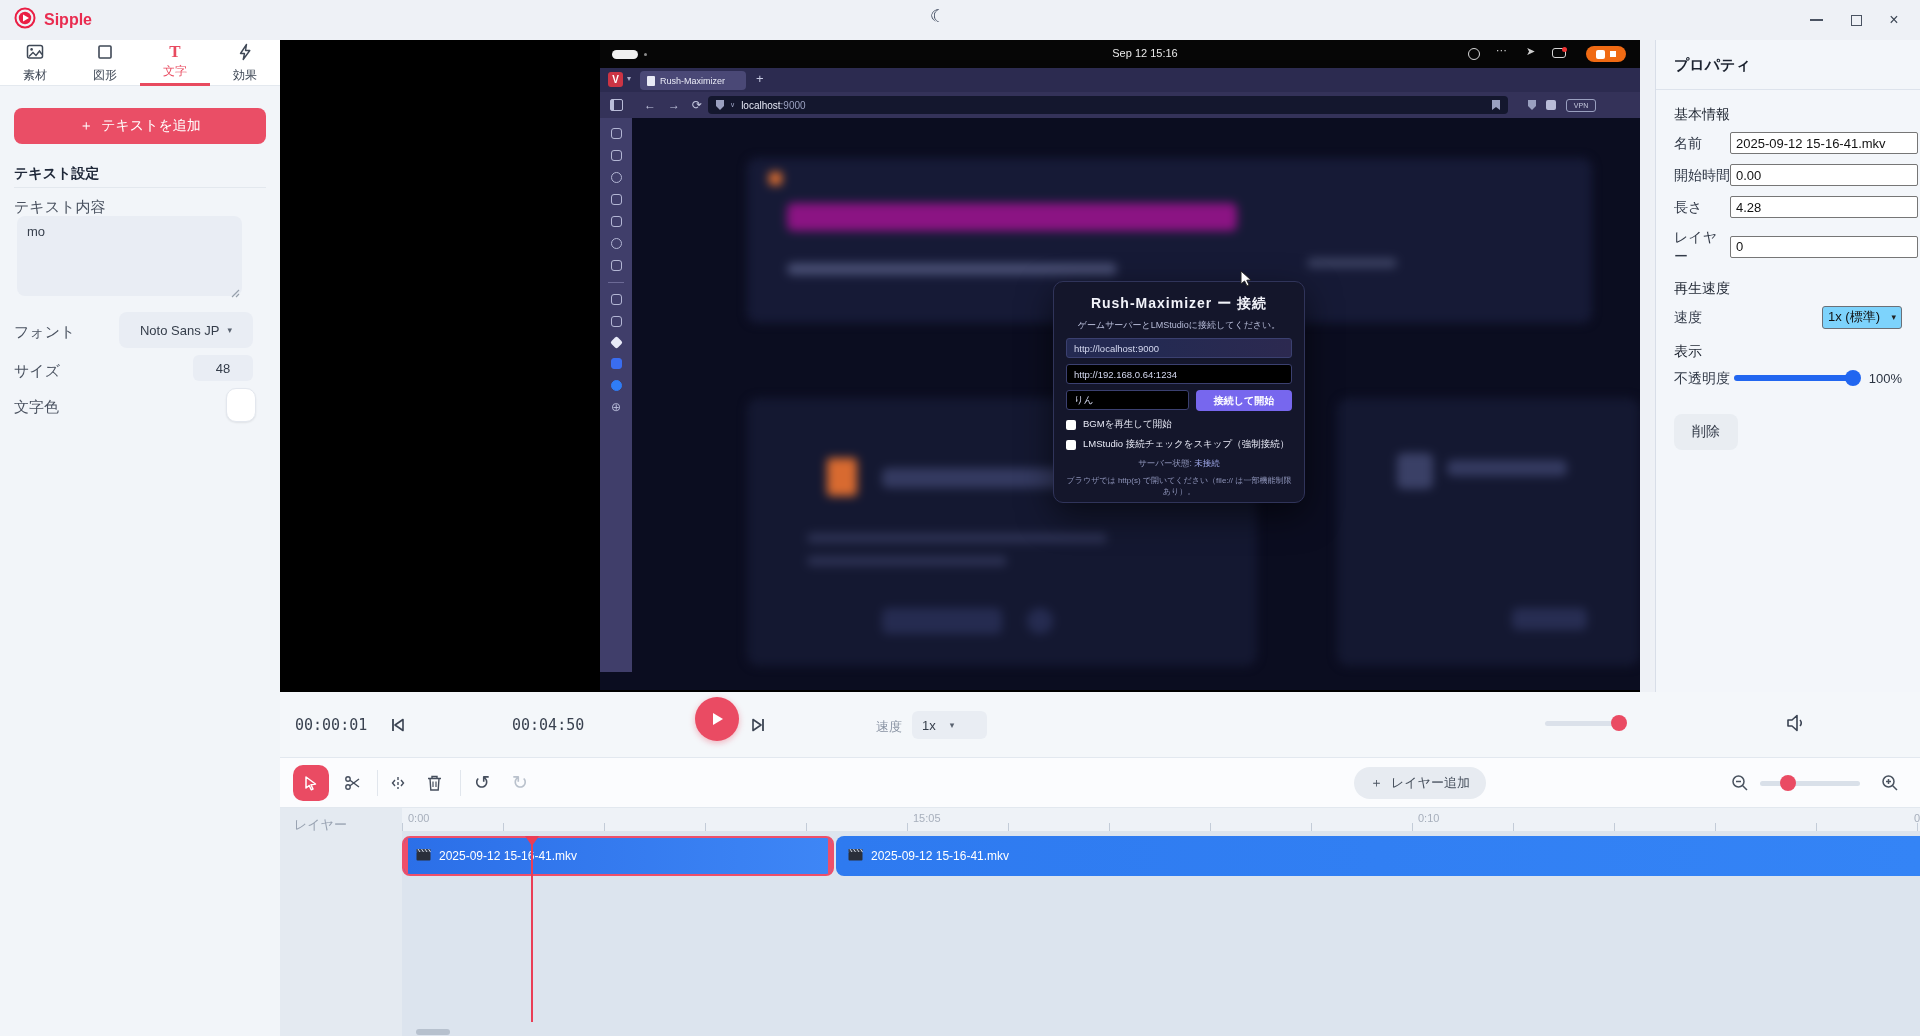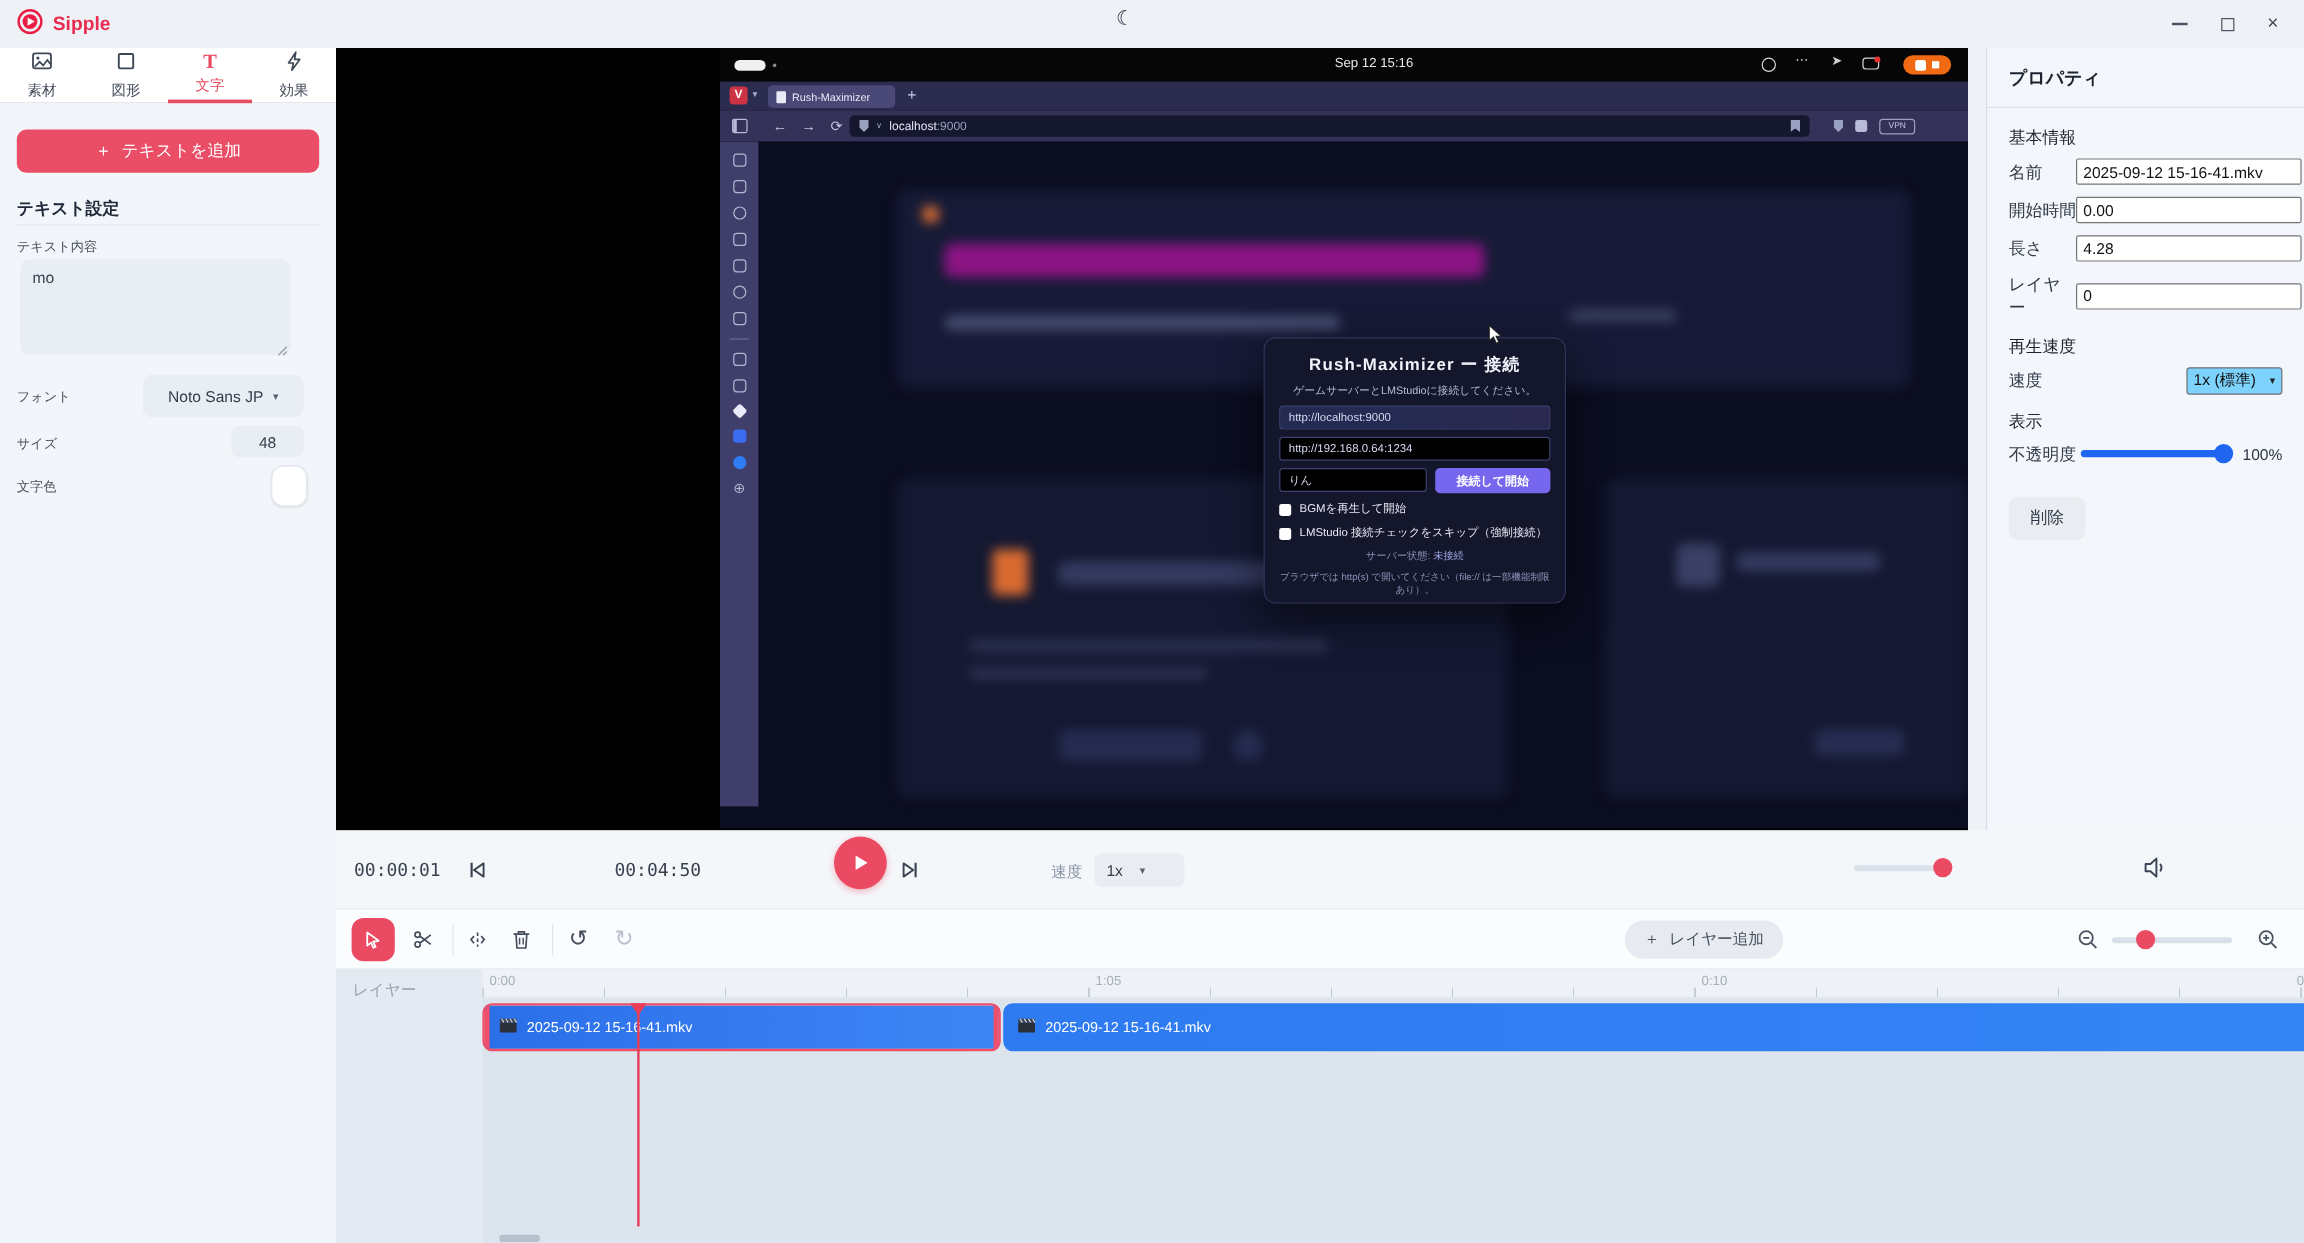--- a/index.html
+++ b/index.html
@@ -22,21 +22,21 @@
   .sidebar { left:0; top:40px; width:280px; height:996px; background:#f2f5f9; }
   .tabsrow { left:0; top:0; width:280px; height:46px; background:#ffffff; border-bottom:1px solid #e4e9ef; display:flex; }
   .tab { width:70px; height:46px; display:flex; flex-direction:column; align-items:center; justify-content:center; gap:2px; color:#3f4856; }
   .tab .tlabel { font-size:12px; }
   .tab.active { color:#e84a5f; border-bottom:3px solid #e84a5f; }
   .tab-ticon { font-family:"Liberation Serif","DejaVu Serif",serif; font-size:17px; font-weight:bold; line-height:18px; }
   .addtext-btn { left:14px; top:68px; width:252px; height:36px; background:#ea4e66; border:none; border-radius:8px;
                  color:#fff; font-size:14px; display:flex; align-items:center; justify-content:center; gap:8px; cursor:pointer; }
   .sec-title { left:14px; top:125px; font-size:14px; font-weight:bold; color:#20293a; }
   .sec-divider { left:14px; top:147px; width:252px; height:1px; background:#e3e8ee; }
-  .field-label { font-size:11px; color:#4a5260; }
+  .field-label { font-size:15px; color:#4a5260; }
   .txt-label { left:14px; top:158px; }
   .textarea { left:17px; top:176px; width:225px; height:80px; background:#e9edf4; border:none; border-radius:8px;
               padding:8px 10px; font-size:13px; color:#39414e; resize:none; font-family:inherit; }
   .grip { left:230px; top:244px; }
   .font-label { left:14px; top:283px; }
   .font-select { left:119px; top:272px; width:134px; height:36px; background:#e9edf4; border-radius:8px;
                  display:flex; align-items:center; justify-content:center; gap:8px; font-size:13px; color:#353d4a; cursor:pointer; }
   .size-label { left:14px; top:322px; }
   .size-input { left:193px; top:315px; width:60px; height:26px; background:#e9edf4; border:none; border-radius:6px;
                 text-align:center; font-size:13px; color:#353d4a; }
@@ -486,21 +486,21 @@
   </span>
 </div>
 
 <div class="abs timeline">
   <div class="abs tl-gutter">
     <span class="abs layerlabel">レイヤー</span>
   </div>
   <div class="abs ruler">
     <span class="abs ticks"></span>
     <span class="abs rlabel" style="left:6px;">0:00</span>
-    <span class="abs rlabel" style="left:511px;">1:05</span>
+    <span class="abs rlabel" style="left:511px;">15:05</span>
     <span class="abs rlabel" style="left:1016px;">0:10</span>
     <span class="abs rlabel" style="left:1512px;">0:15</span>
   </div>
 
   <div class="abs clip clip2">
     <span>
       <svg width="15" height="13" viewBox="0 0 15 13">
           <rect x="0.5" y="4" width="14" height="8.5" rx="1" fill="#2a2f3a"></rect>
           <polygon points="0.5,4 14.5,4 14.5,1 0.5,1" fill="#3a404d"></polygon>
           <path d="M2 1 L4 4 M5.5 1 L7.5 4 M9 1 L11 4 M12.5 1 L14.5 4" stroke="#cfd5df" stroke-width="1"></path>

